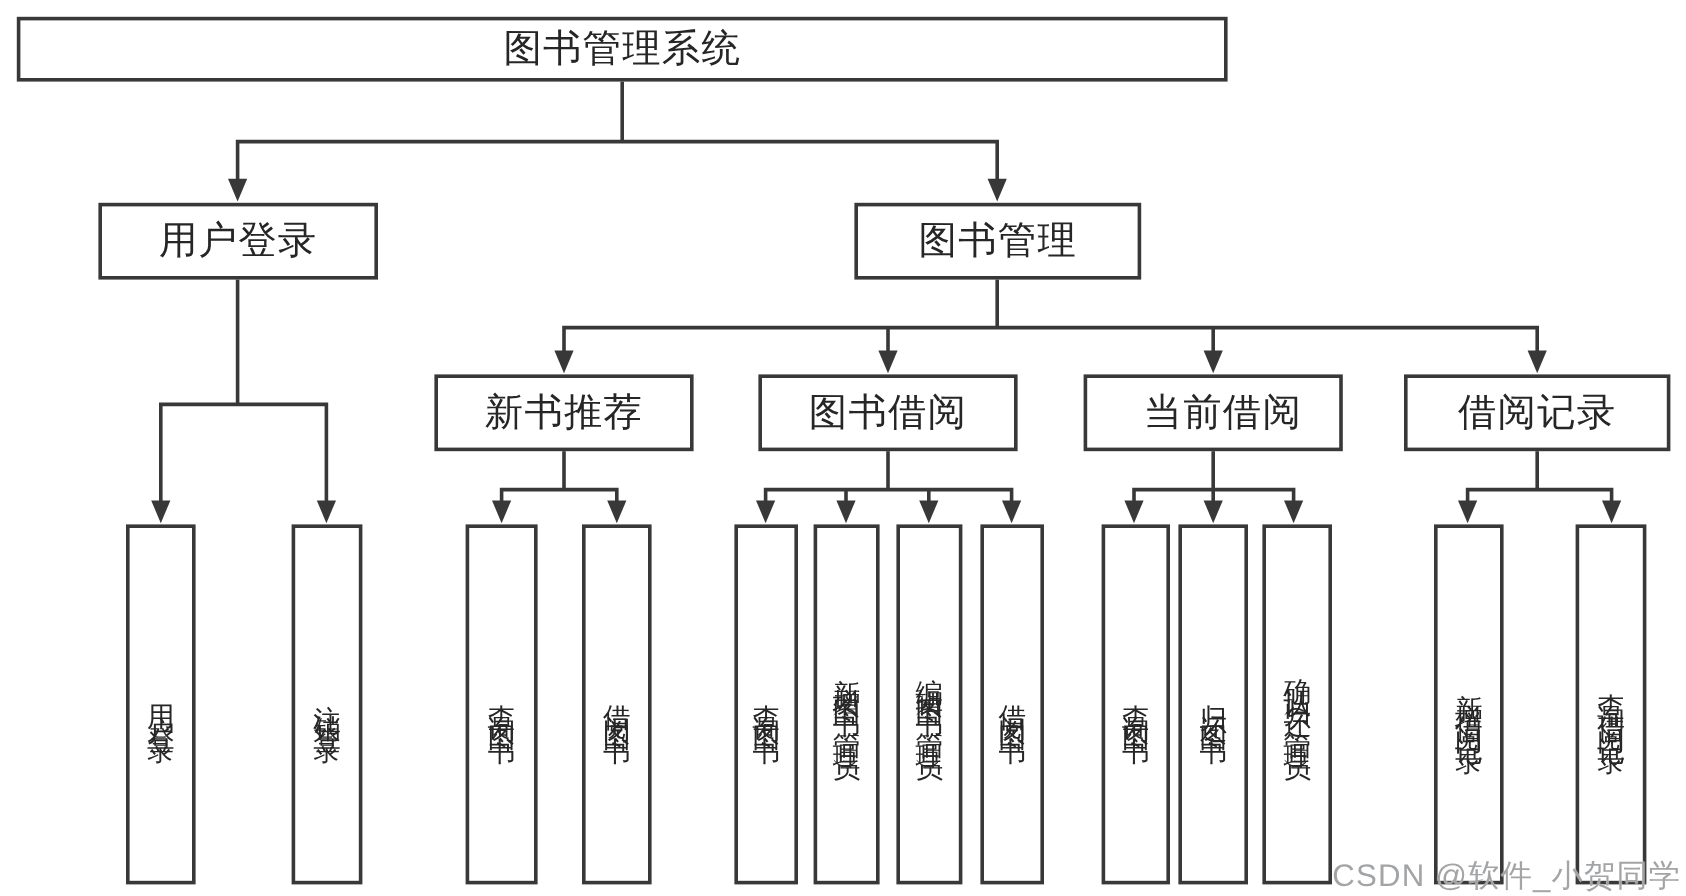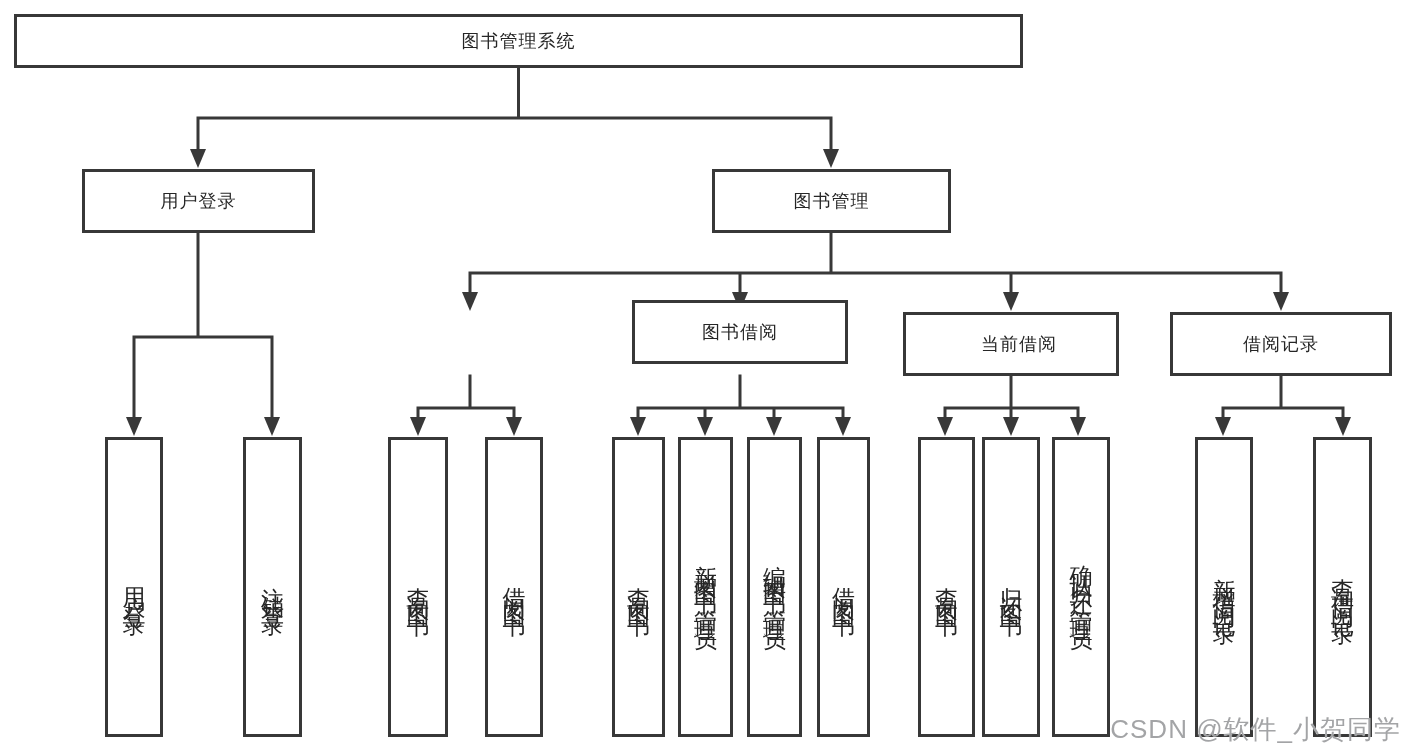--- a/index.html
+++ b/index.html
@@ -14,21 +14,21 @@
   .nbox{
     position:absolute;
     box-sizing:border-box;
     background:#fff;
     border:3px solid #383838;
     display:flex;
     align-items:center;
     justify-content:center;
     color:#262626;
   }
-  .hlabel{font-size:18px;letter-spacing:1px;white-space:nowrap;}
+  .hlabel{font-size:32px;letter-spacing:1px;white-space:nowrap;}
   .vtext{
     writing-mode:vertical-rl;
     text-orientation:mixed;
     font-size:23px;
     letter-spacing:9px;
     line-height:1;
     white-space:nowrap;
   }
   .watermark{
     position:absolute;
@@ -91,21 +91,24 @@
     <span class="hlabel">图书管理系统</span>
   </div>
 
   <div class="nbox" style="left:82px;top:169px;width:233px;height:64px;">
     <span class="hlabel">用户登录</span>
   </div>
   <div class="nbox" style="left:712px;top:169px;width:239px;height:64px;">
     <span class="hlabel">图书管理</span>
   </div>
 
-  <div class="nbox" style="left:632px;top:300px;width:216px;height:64px;font-family:Liberation Mono, monospace;">
+  <div class="nbox" style="left:362px;top:312px;width:216px;height:64px;">
+    <span class="hlabel">新书推荐</span>
+  </div>
+  <div class="nbox" style="left:632px;top:312px;width:216px;height:64px;font-family:Liberation Mono, monospace;">
     <span class="hlabel">图书借阅</span>
   </div>
   <div class="nbox" style="left:903px;top:312px;width:216px;height:64px;padding-left:16px;">
     <span class="hlabel">当前借阅</span>
   </div>
   <div class="nbox" style="left:1170px;top:312px;width:222px;height:64px;">
     <span class="hlabel">借阅记录</span>
   </div>
 
   <div class="nbox" style="left:105px;top:437px;width:58px;height:300px;">

